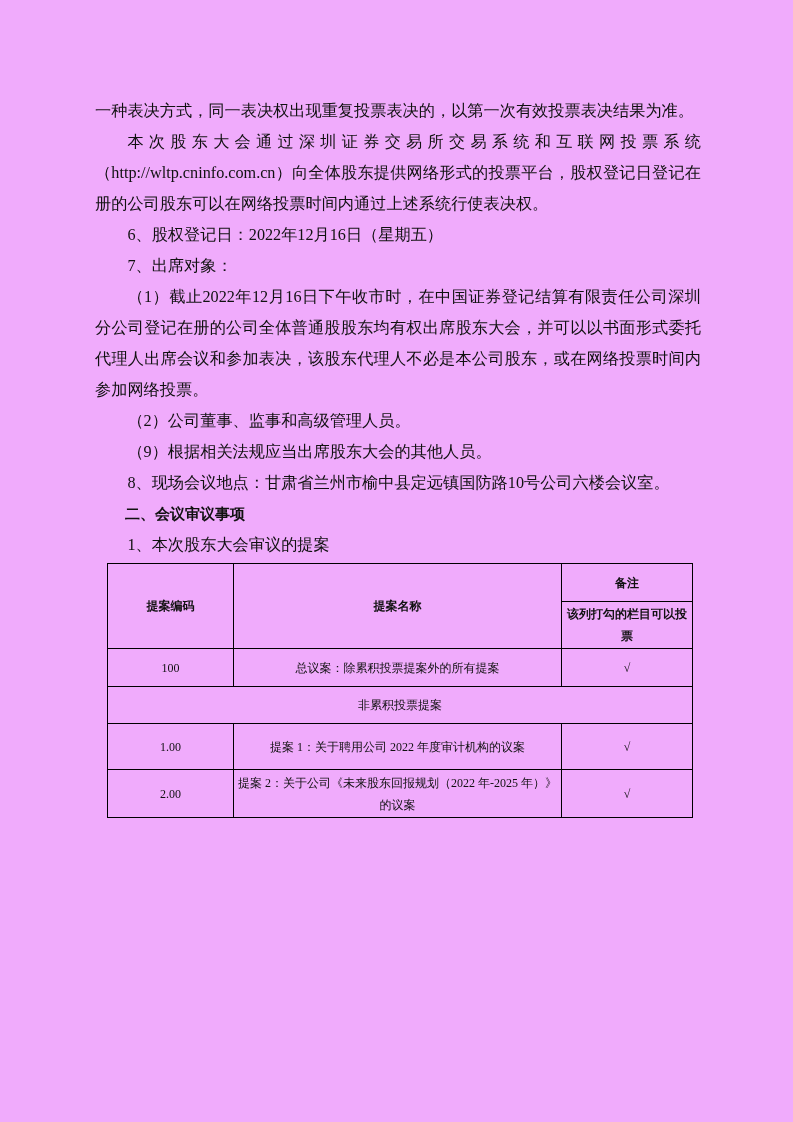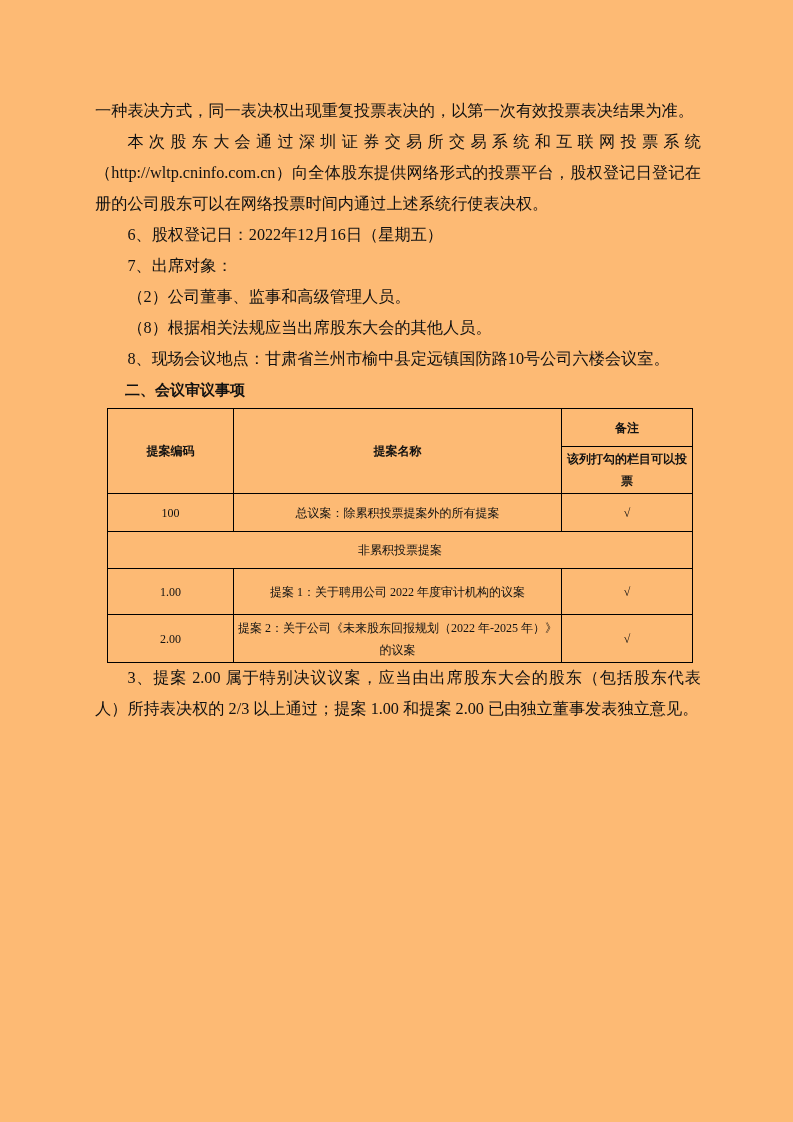--- a/index.html
+++ b/index.html
@@ -1,21 +1,21 @@
 <!DOCTYPE html>
 <html><head>
 <meta charset="utf-8">
 <style>
   html, body { margin: 0; padding: 0; background: #e8e8e8; }
   .page {
     position: relative;
     width: 793px;
     height: 1122px;
     margin: 0 auto;
-    background: #fdba74;
+    background: #f0abfc;
     box-sizing: border-box;
     padding: 96px 92px 0 95px;
     font-family: "Liberation Serif", "DejaVu Serif", serif;
     font-size: 16.2px;
     line-height: 31px;
     color: #111111;
     overflow: hidden;
   }
   .para {
     margin: 0;
@@ -66,30 +66,32 @@
 <div class="page">
 
   <p class="para">一种表决方式，同一表决权出现重复投票表决的，以第一次有效投票表决结果为准。</p>
 
   <p class="para indent">本次股东大会通过深圳证券交易所交易系统和互联网投票系统（http://wltp.cninfo.com.cn）向全体股东提供网络形式的投票平台，股权登记日登记在册的公司股东可以在网络投票时间内通过上述系统行使表决权。</p>
 
   <p class="para indent">6、股权登记日：2022年12月16日（星期五）</p>
 
   <p class="para indent">7、出席对象：</p>
 
+  <p class="para indent">（1）截止2022年12月16日下午收市时，在中国证券登记结算有限责任公司深圳分公司登记在册的公司全体普通股股东均有权出席股东大会，并可以以书面形式委托代理人出席会议和参加表决，该股东代理人不必是本公司股东，或在网络投票时间内参加网络投票。</p>
 
   <p class="para indent">（2）公司董事、监事和高级管理人员。</p>
 
 
-  <p class="para indent">（8）根据相关法规应当出席股东大会的其他人员。</p>
+  <p class="para indent">（9）根据相关法规应当出席股东大会的其他人员。</p>
 
   <p class="para indent">8、现场会议地点：甘肃省兰州市榆中县定远镇国防路10号公司六楼会议室。</p>
 
   <h2 class="heading">二、会议审议事项</h2>
 
+  <p class="para indent">1、本次股东大会审议的提案</p>
 
   <table class="proposals">
     <colgroup>
       <col style="width:126px">
       <col style="width:328px">
       <col style="width:131px">
     </colgroup>
     <tbody>
       <tr class="hdr-top">
         <th rowspan="2">提案编码</th>
@@ -114,15 +116,14 @@
       </tr>
       <tr class="row-proposal-2">
         <td>2.00</td>
         <td class="name-left">提案 2：关于公司《未来股东回报规划（2022 年-2025 年）》的议案</td>
         <td>√</td>
       </tr>
     </tbody>
   </table>
 
 
-  <p class="para indent">3、提案 2.00 属于特别决议议案，应当由出席股东大会的股东（包括股东代表人）所持表决权的 2/3 以上通过；提案 1.00 和提案 2.00 已由独立董事发表独立意见。</p>
 
 </div>
 
 </body></html>

